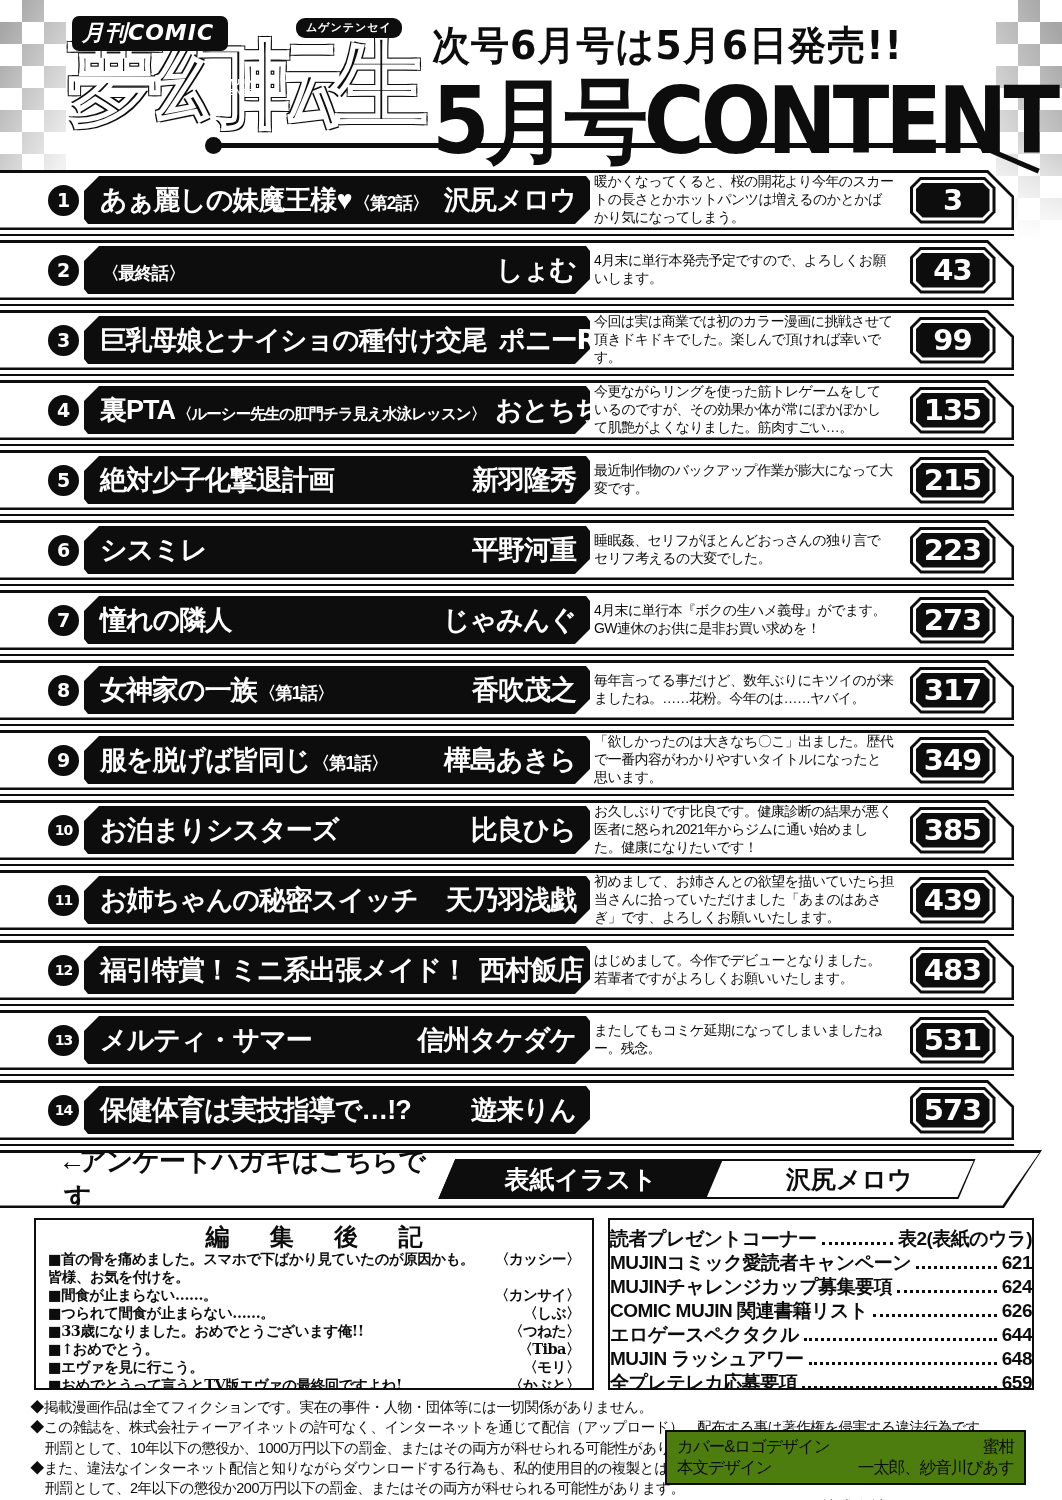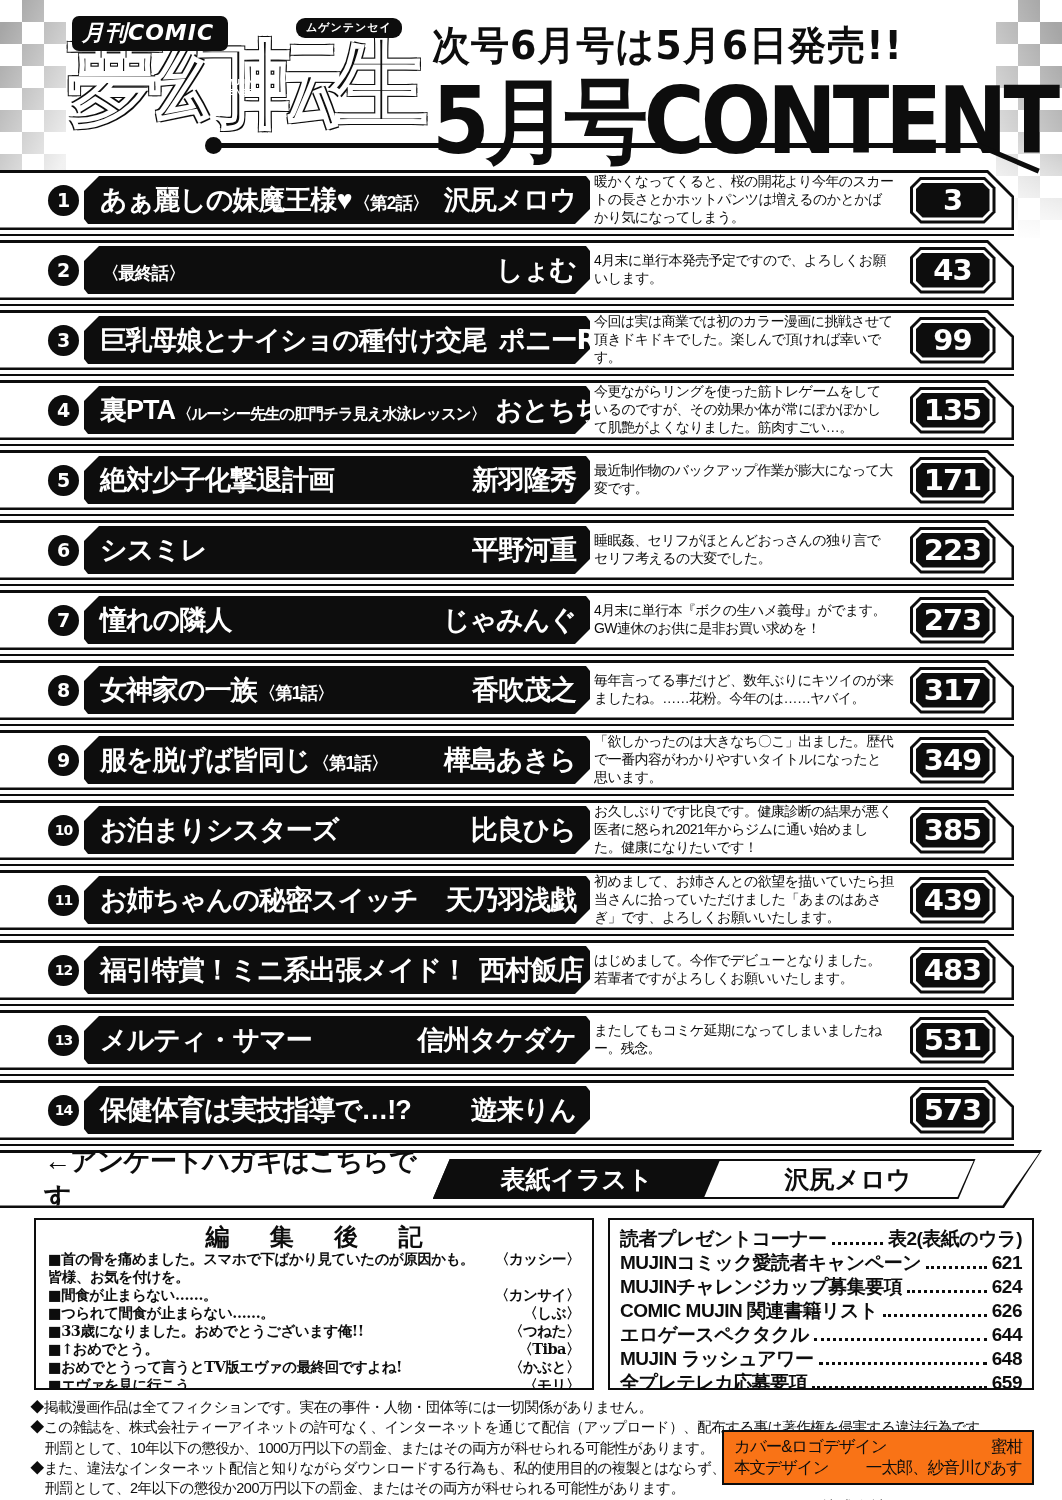--- a/index.html
+++ b/index.html
@@ -112,55 +112,55 @@
   
   .bottom-bar{
     position:relative; width:1042px; height:58px; background:#0d0d0d; margin-top:0;
     clip-path:polygon(0 0, 100% 0, calc(100% - 38px) 100%, 0 100%);
   }
   .bottom-bar-in{
     position:absolute; left:0; top:2.5px; bottom:2.5px; right:2.5px; background:#fff;
     clip-path:polygon(0 0, 100% 0, calc(100% - 37px) 100%, 0 100%);
     display:flex; align-items:center;
   }
-  .survey-note{ margin-left:44px; font-weight:900; font-size:27px; letter-spacing:-1px;
-    font-family:Liberation Serif, serif; }
+  .survey-note{ margin-left:64px; font-weight:900; font-size:27px; letter-spacing:-1px;
+    font-family:Liberation Mono, monospace; }
   .cover-box{ position:relative; margin-left:auto; margin-right:64px; width:556px; height:40px; }
   .cb-out{ position:absolute; inset:0; background:#0d0d0d;
     clip-path:polygon(17px 0, 100% 0, calc(100% - 17px) 100%, 0 100%); }
   .cb-white{ position:absolute; left:2px; top:2px; right:2px; bottom:2px; background:#fff;
     clip-path:polygon(16px 0, 100% 0, calc(100% - 16px) 100%, 0 100%); }
   .cb-black{ position:absolute; left:0; top:0; bottom:0; width:53%; background:#0d0d0d;
     clip-path:polygon(17px 0, 100% 0, calc(100% - 17px) 100%, 0 100%); }
   .cover-label{ position:absolute; left:0; top:0; bottom:0; width:53%; color:#fff;
     display:flex; align-items:center; justify-content:center; font-weight:700; font-size:25px; }
   .cover-artist{ position:absolute; right:0; top:0; bottom:0; width:47%; color:#0d0d0d;
     display:flex; align-items:center; justify-content:center; font-weight:700; font-size:25px; }
   
   .boxes{ display:flex; gap:14px; margin:10px 28px 0 34px; position:relative; z-index:1; }
   .editorial{ flex:0 0 560px; height:172px; border:2px solid #0d0d0d; padding:4px 12px 0;
     font-family:"DejaVu Serif", serif; overflow:hidden; }
   .editorial-title{ text-align:center; font-weight:700; font-size:24px; letter-spacing:16px;
     padding-left:16px; line-height:1.1; }
   .ed-item{ display:flex; justify-content:space-between; font-size:14.5px; font-weight:700;
     line-height:1.24; letter-spacing:-0.5px; }
   .ed-item .sg{ white-space:nowrap; padding-left:8px; }
-  .misc{ flex:1; height:172px; border:2px solid #0d0d0d; padding:7px 10px 0; overflow:hidden; }
+  .misc{ flex:1; height:172px; border:2px solid #0d0d0d; padding:7px 0 0; overflow:hidden; }
   .misc-item{ display:flex; align-items:baseline; font-size:19px; font-weight:700;
     line-height:1.26; letter-spacing:-0.5px; }
   .misc-item .leader{ flex:1; border-bottom:3px dotted #0d0d0d; margin:0 5px 5px; min-width:14px; }
   .misc-item .mp{ white-space:nowrap; }
   
   .footer{ position:relative; margin:8px 22px 0 30px; font-size:14.5px; line-height:1.3;
     letter-spacing:-0.5px; z-index:1; }
   .fline{ margin-bottom:1.5px; white-space:nowrap; }
   .fline.indent{ padding-left:15px; }
   .credits{
-    position:absolute; right:6px; top:32px; width:312px; border:2px solid #0d0d0d;
-    padding:4px 10px; background:#f97316;
+    position:absolute; right:14px; top:32px; width:361px; border:2px solid #0d0d0d;
+    padding:4px 10px; background:#4d7c0f;
   }
   .credit-row{ display:flex; justify-content:space-between; font-size:16.5px; letter-spacing:-1px; }
   .copyright{ position:absolute; right:2px; top:99px; font-size:16.5px; letter-spacing:0; }
 </style>
 </head>
 <body>
 
 <div class="page">
 
   <div class="checker checker-l"></div>
@@ -264,21 +264,21 @@
         <div class="banner">
           <div class="banner-fit">
             <span class="t">絶対少子化撃退計画</span>
             <span class="st"></span>
             <span class="au">新羽隆秀</span>
           </div>
         </div>
         <div class="comment">最近制作物のバックアップ作業が膨大になって大変です。</div>
         <div class="pg">
           <div class="pg-m">
-            <div class="pg-i">171</div>
+            <div class="pg-i">215</div>
           </div>
         </div>
       </div>
     </div>
     <div class="toc-sep"></div>
 
     <div class="toc-row">
       <div class="row-inner">
         <div class="entry-no">6</div>
         <div class="banner">
@@ -494,27 +494,27 @@
       <span class="tx">■33歳になりました。おめでとうございます俺!!</span>
       <span class="sg">〈つねた〉</span>
     </div>
 
     <div class="ed-item">
       <span class="tx">■↑おめでとう。</span>
       <span class="sg">〈Tiba〉</span>
     </div>
 
     <div class="ed-item">
+      <span class="tx">■エヴァを見に行こう。</span>
+      <span class="sg">〈モリ〉</span>
+    </div>
+
+    <div class="ed-item">
       <span class="tx">■おめでとうって言うとTV版エヴァの最終回ですよね!</span>
       <span class="sg">〈かぶと〉</span>
-    </div>
-
-    <div class="ed-item">
-      <span class="tx">■エヴァを見に行こう。</span>
-      <span class="sg">〈モリ〉</span>
     </div>
 
   </div>
     </div>
     <div class="misc" id="misc-box">
     <div class="misc-item">
       <span class="ml">読者プレゼントコーナー</span>
       <span class="leader"></span>
       <span class="mp">表2(表紙のウラ)</span>
     </div>

